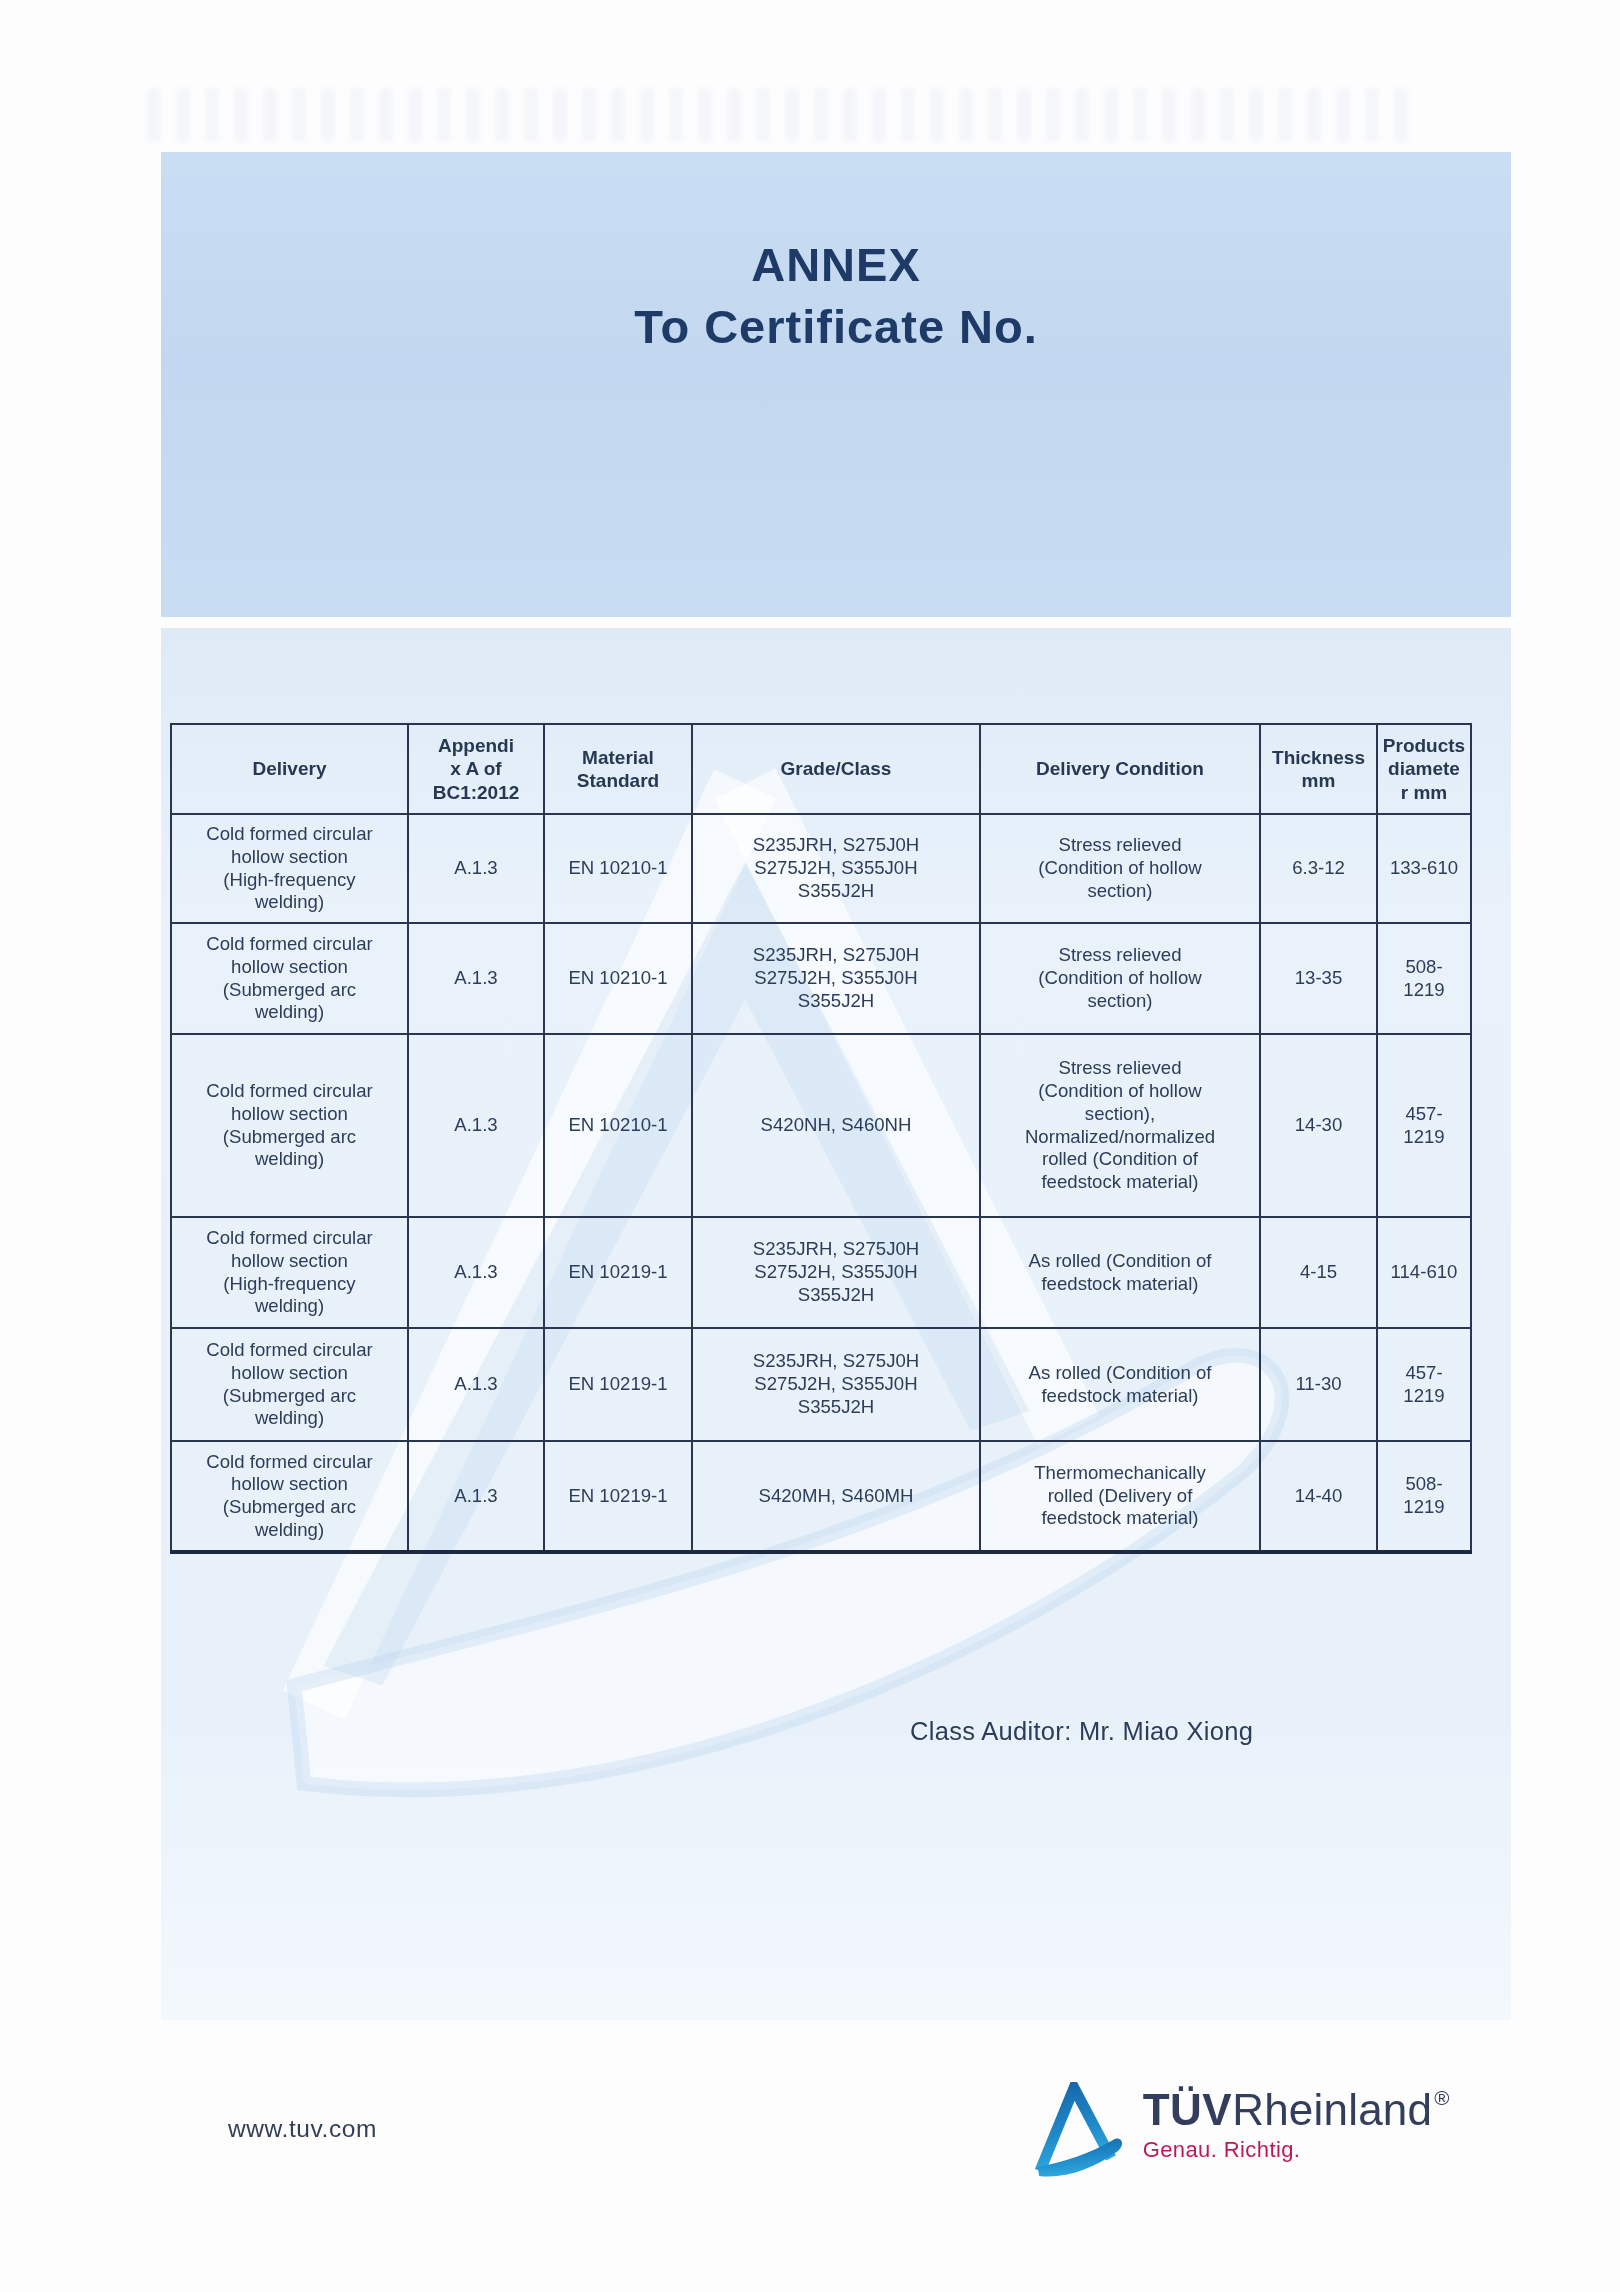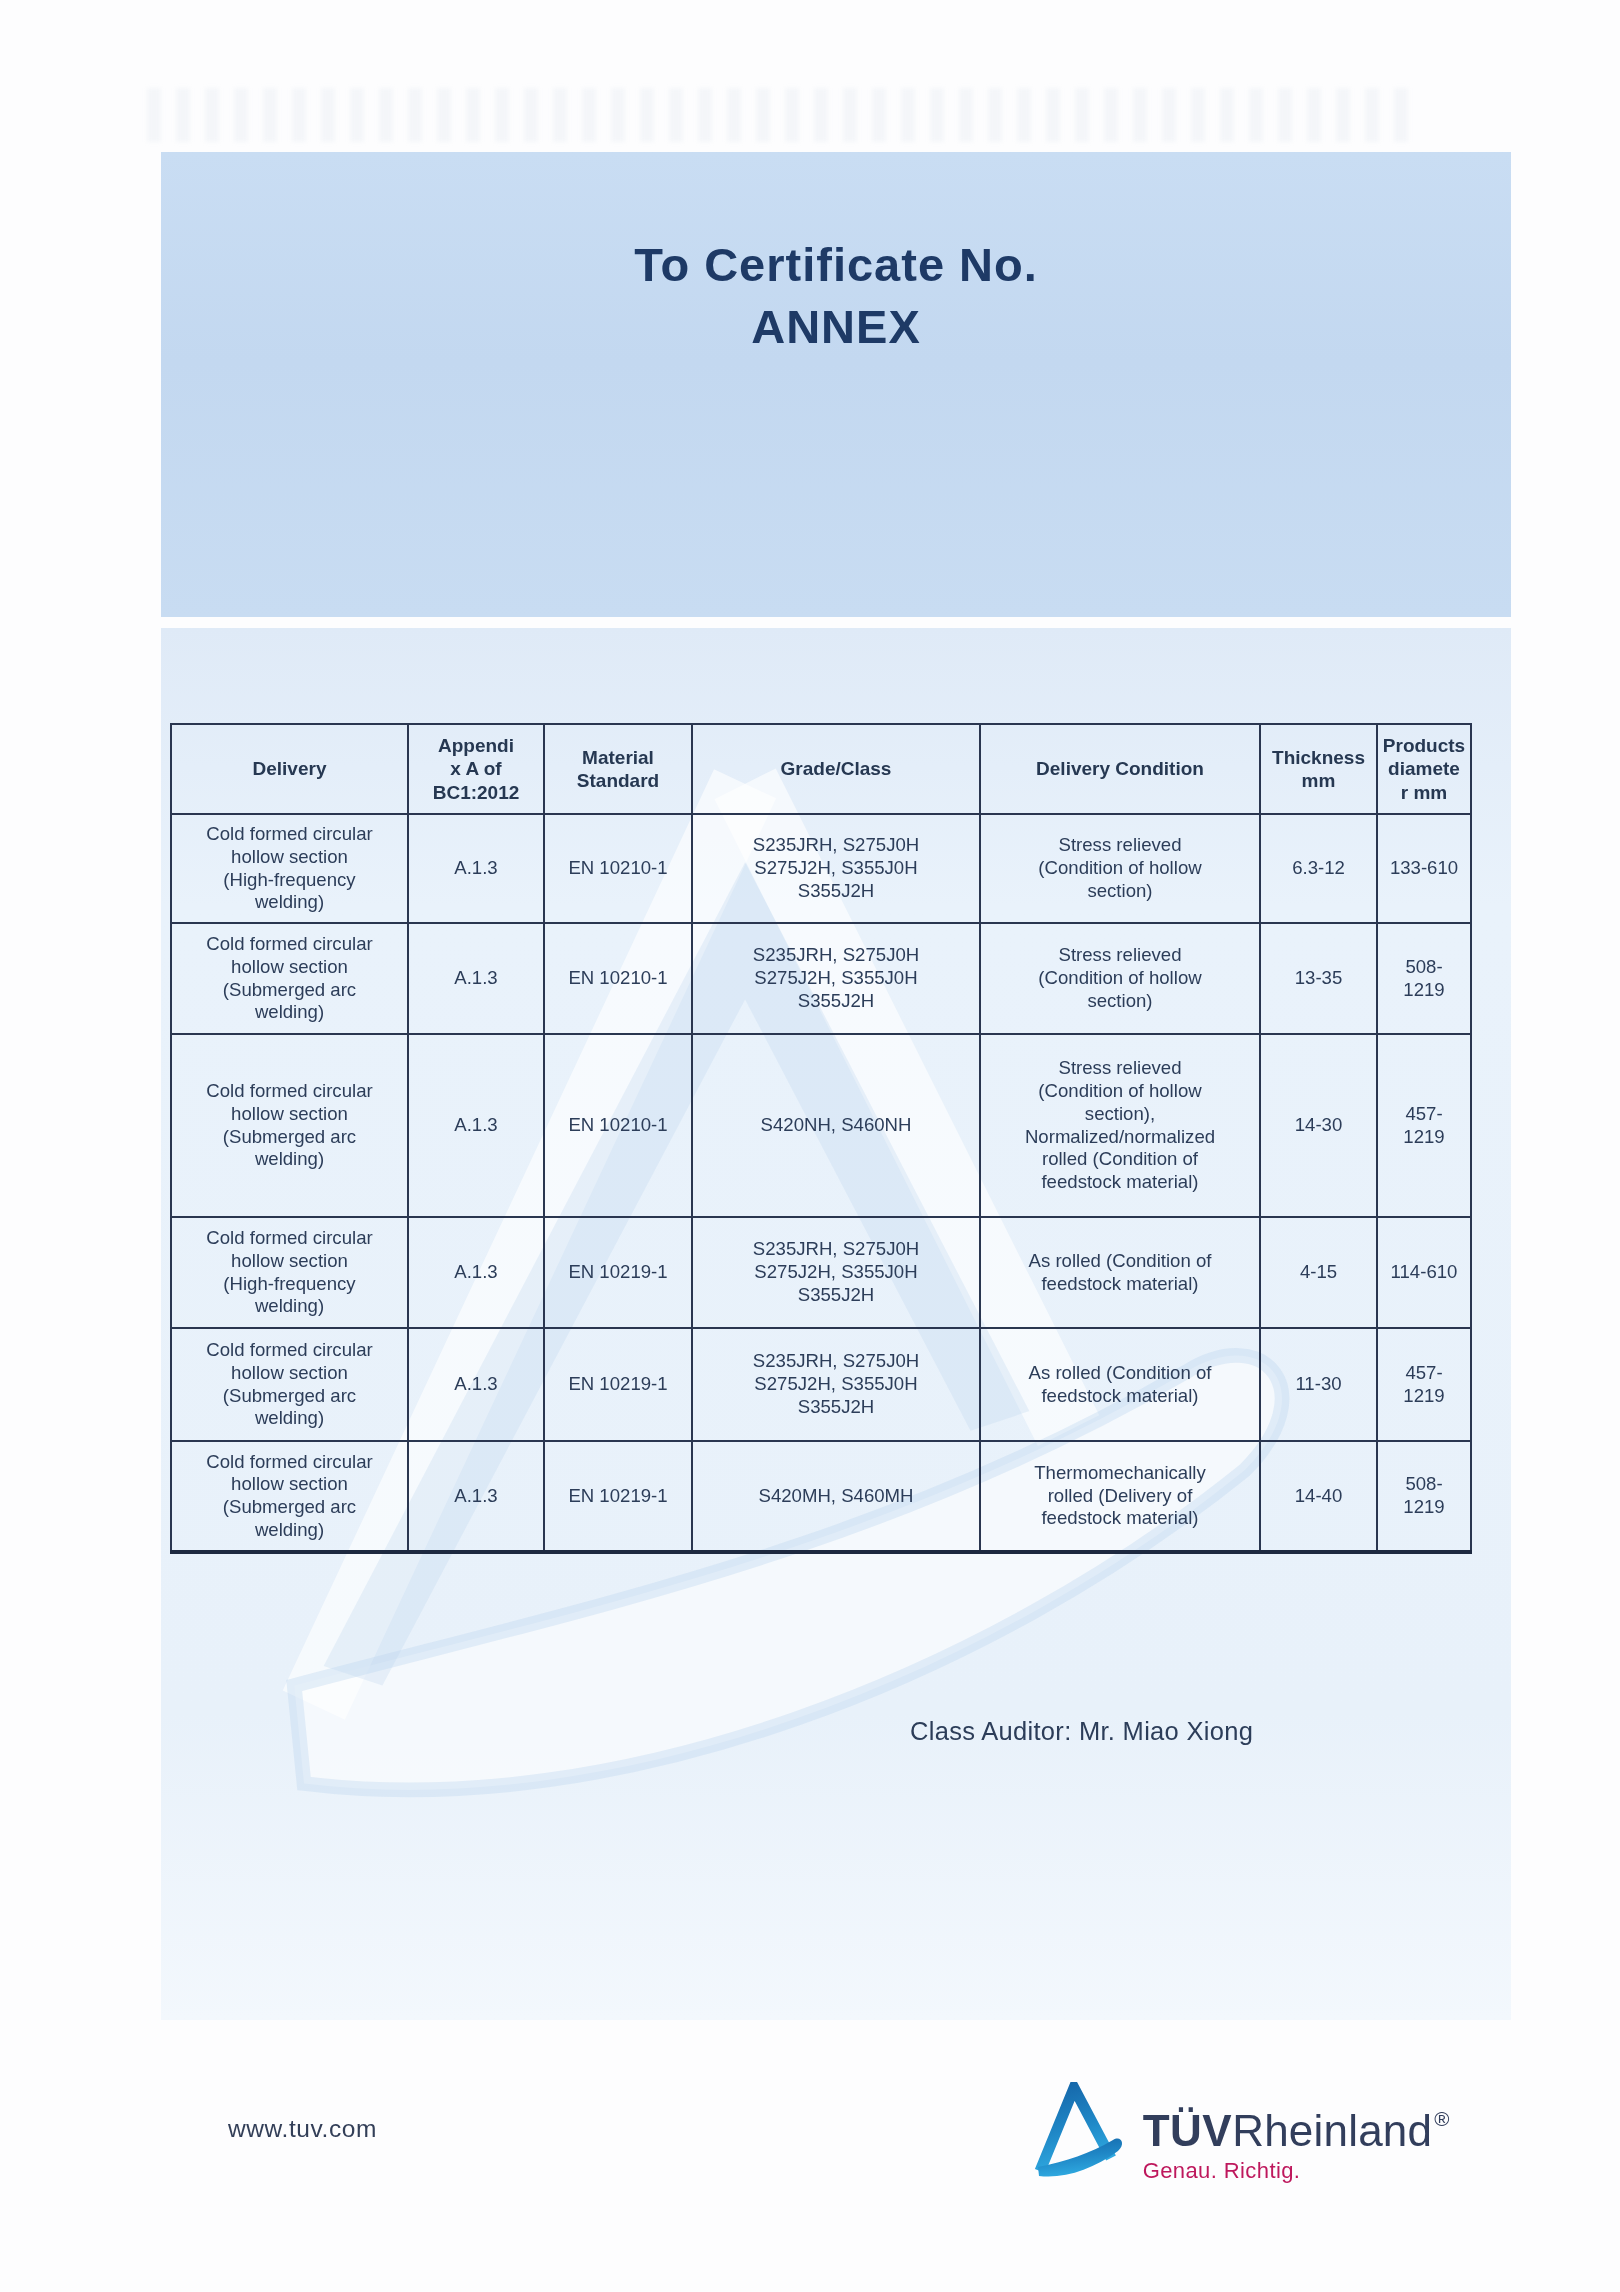--- a/index.html
+++ b/index.html
@@ -53,40 +53,40 @@
   .cert-table tbody tr:nth-child(5) { height:113px; }
   .cert-table tbody tr:nth-child(6) { height:111px; }
   .lead-auditor {
     position:absolute; left:910px; top:1717px;
     font-size:25.5px; color:#2c3d59; letter-spacing:0.3px;
   }
   .website {
     position:absolute; left:228px; top:2115px;
     font-size:24.5px; color:#333f58; letter-spacing:0.6px;
   }
-  .brand { position:absolute; left:1027px; top:2072px; display:flex; align-items:flex-end; }
+  .brand { position:absolute; left:1027px; top:2072px; display:flex; align-items:flex-start; }
   .brand-triangle { width:100px; height:102px; margin-top:9.8px; }
   .brand-text { margin-left:15.7px; }
   .brand-line { font-size:44px; line-height:51px; color:#323e5c; white-space:nowrap; }
   .brand-line .b { font-weight:bold; letter-spacing:0.5px; }
   .brand-line .r { font-weight:normal; letter-spacing:0.2px; }
   .brand-line sup { font-size:20.6px; vertical-align:19.6px; margin-left:2px; }
   .brand-tagline { font-size:22px; margin-top:2px; color:#be185d; letter-spacing:0.4px; }
 </style>
 </head>
 <body>
 
 <div class="page">
 
   <div class="scan-noise"></div>
 
   <div class="band-top">
     <div class="title">
+      <div>ANNEX</div>
       <div>To Certificate No.</div>
-      <div>ANNEX</div>
     </div>
   </div>
 
   <div class="band-light"></div>
 
   <svg class="watermark" viewBox="0 0 133 126" aria-hidden="true">
     <g fill="none" stroke="rgba(255,255,255,0.62)" stroke-width="7">
       <path d="M61,6 L17,100"></path>
       <path d="M61,6 L94,72"></path>
     </g>

